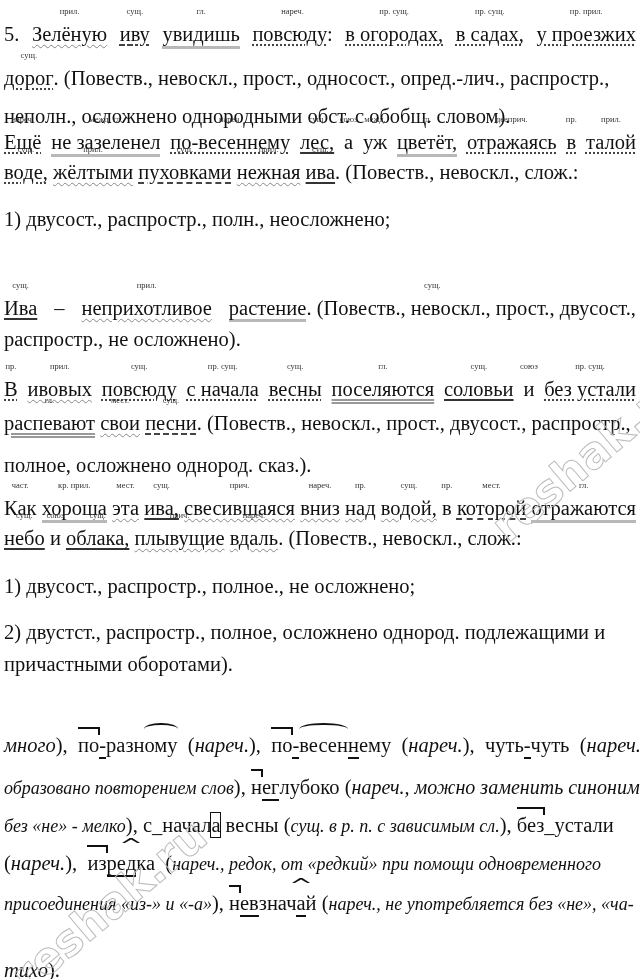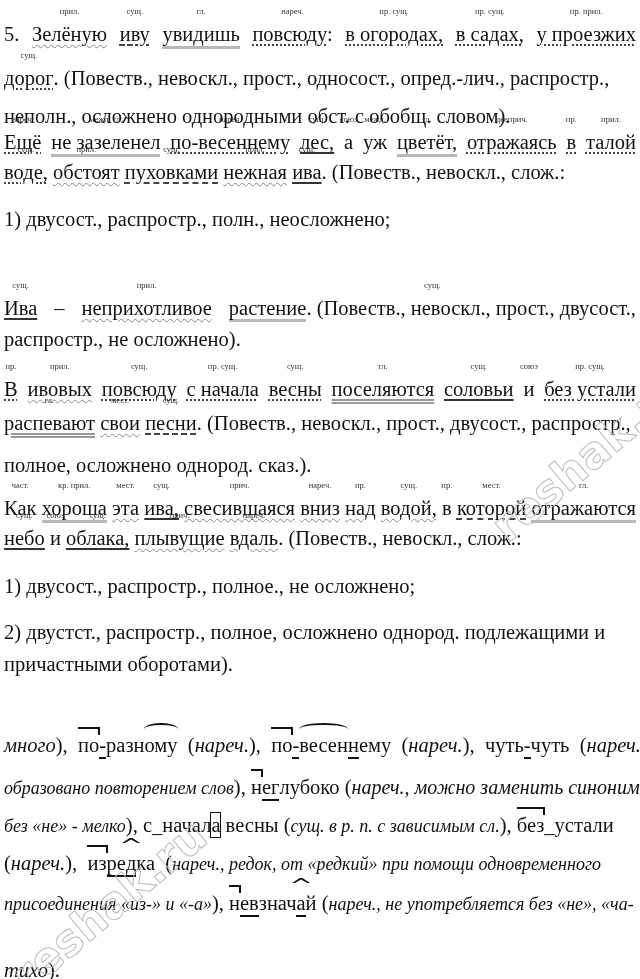--- a/index.html
+++ b/index.html
@@ -74,21 +74,21 @@
     <span class="w u-subj"><span class="lbl">сущ.</span><span>лес,</span></span>
     <span class="w"><span class="lbl">союз</span><span>а</span></span>
     <span class="w"><span class="lbl">межд.</span><span>уж</span></span>
     <span class="w u-pred2"><span class="lbl">гл.</span><span>цветёт,</span></span>
     <span class="w u-adv"><span class="lbl">дееприч.</span><span>отражаясь</span></span>
     <span class="w u-adv"><span class="lbl">пр.</span><span>в</span></span>
     <span class="w u-adv"><span class="lbl">прил.</span><span>талой</span></span>
   </div>
   <div class="line" style="top:160px">
     <span class="w u-adv"><span class="lbl">сущ.</span><span>воде,</span></span>
-    <span class="w u-attr"><span class="lbl">прил.</span><span>обстоят</span></span>
+    <span class="w u-attr"><span class="lbl">прил.</span><span>жёлтыми</span></span>
     <span class="w u-obj"><span class="lbl">сущ.</span><span>пуховками</span></span>
     <span class="w u-attr"><span class="lbl">прил.</span><span>нежная</span></span>
     <span class="w u-subj"><span class="lbl">сущ.</span><span>ива</span></span><span>. (Повеств., невоскл., слож.:</span>
   </div>
   <div class="line" style="top:207px">1) двусост., распростр., полн., неосложнено;</div>
 
   <div class="line justify" style="top:296px">
     <span class="w u-subj"><span class="lbl">сущ.</span><span>Ива</span></span>
     <span>–</span>
     <span class="w u-attr"><span class="lbl">прил.</span><span>неприхотливое</span></span>

